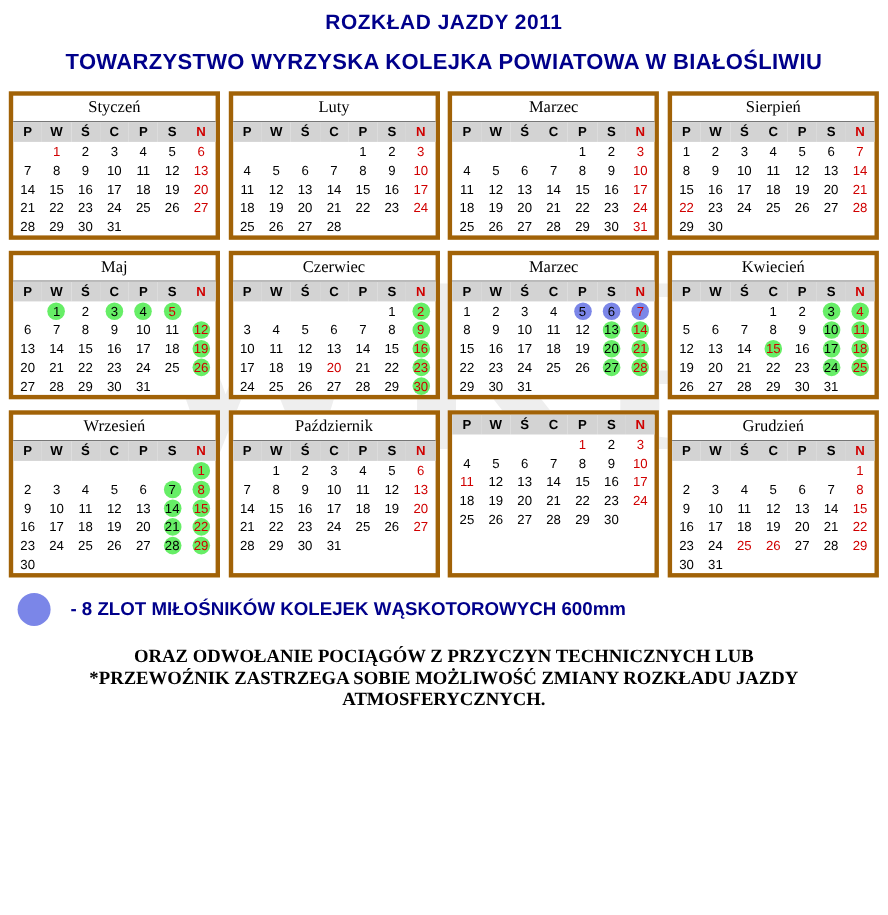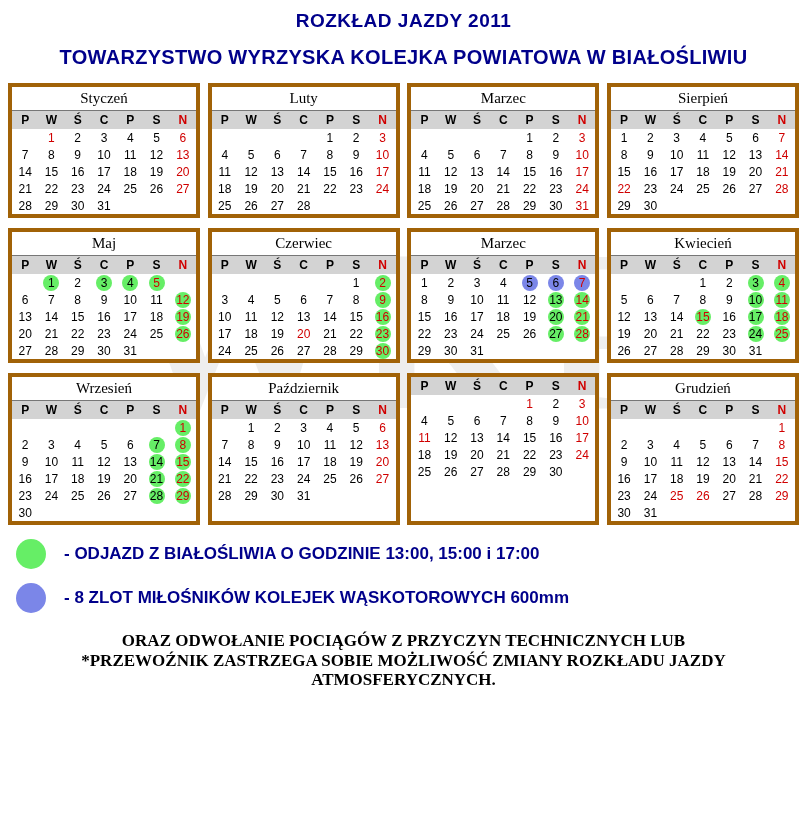--- a/index.html
+++ b/index.html
@@ -910,24 +910,20 @@
                 <td></td>
               </tr>
             </tbody>
           </table>
         </div>
       </div>
     </div>
 
   <div class="legend">
     <div class="legend-row">
-      <div class="legend-dot green"></div>
-      <div class="legend-text">- ODJAZD Z BIAŁOŚLIWIA O GODZINIE 13:00, 15:00 i 17:00</div>
-    </div>
-    <div class="legend-row">
       <div class="legend-dot blue"></div>
       <div class="legend-text">- 8 ZLOT MIŁOŚNIKÓW KOLEJEK WĄSKOTOROWYCH 600mm</div>
     </div>
   </div>
 
   <div class="footnote">
     <div>ORAZ ODWOŁANIE POCIĄGÓW Z PRZYCZYN TECHNICZNYCH LUB</div>
     <div>*PRZEWOŹNIK ZASTRZEGA SOBIE MOŻLIWOŚĆ ZMIANY ROZKŁADU JAZDY</div>
     <div>ATMOSFERYCZNYCH.</div>
   </div>

